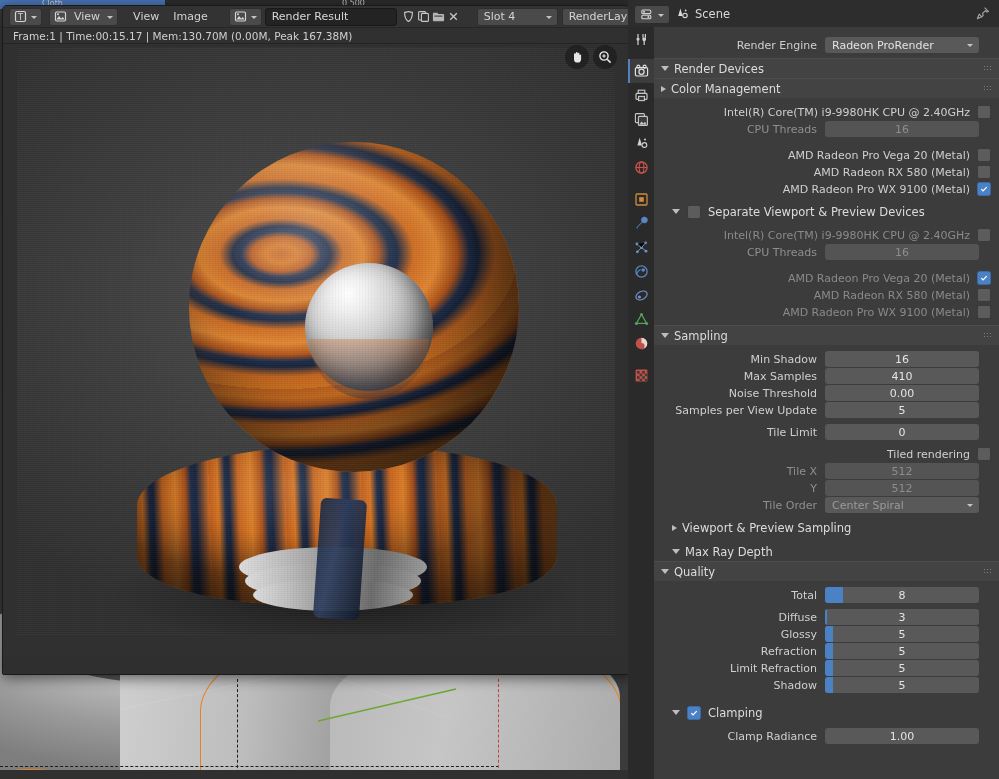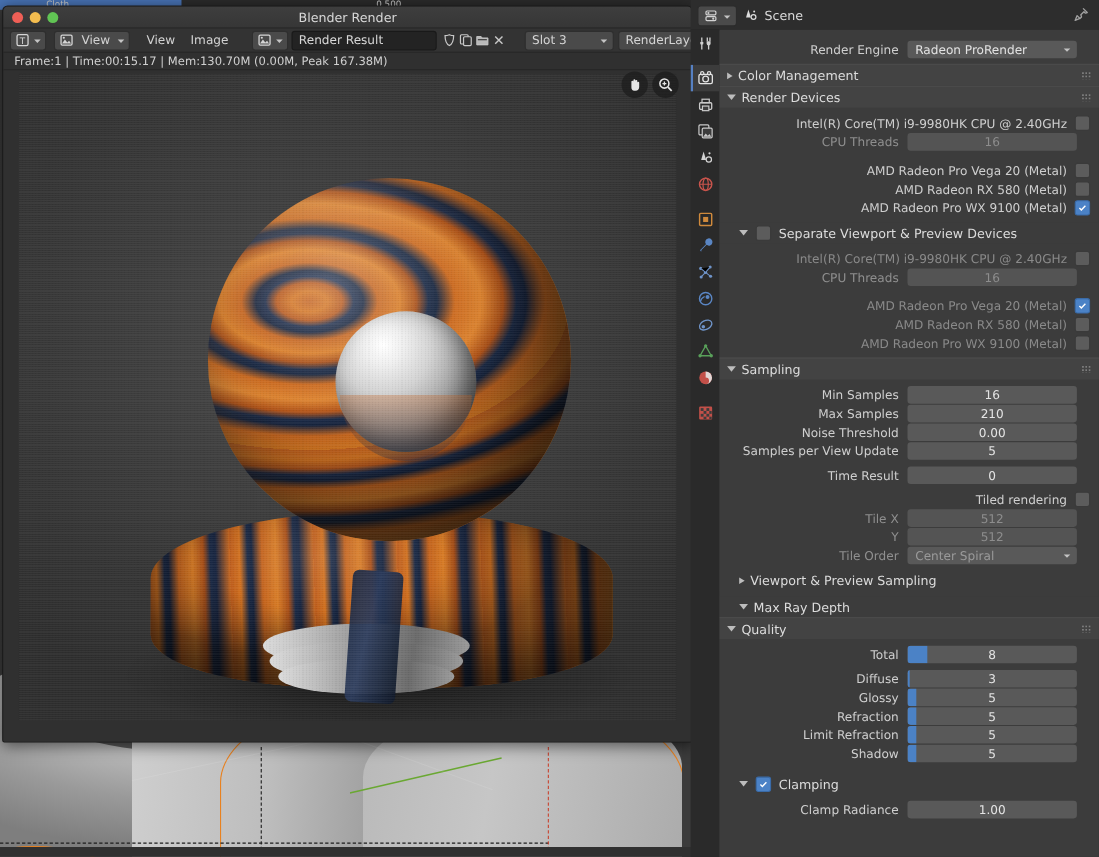--- a/index.html
+++ b/index.html
@@ -223,28 +223,20 @@
 
     <div class="bg-right">
       <div class="x1"></div>
         <div class="x2"></div>
     </div>
     <div class="bg-bottombar"></div>
   </div>
 
   <div class="render-win">
 
-    <div class="titlebar">
-      <div class="lights">
-        <div class="light l-red"></div>
-        <div class="light l-yellow"></div>
-        <div class="light l-green"></div>
-      </div>
-      <div class="win-title">Blender Render</div>
-    </div>
 
     <div class="img-toolbar">
       <div class="tb-row">
 
         <div class="icon-btn">
           <span class="tb-ico">
             <svg width="13" height="13" viewBox="0 0 13 13">
                 <rect x="1.5" y="1.5" width="10" height="10" rx="1.5" fill="none" stroke="#d5d5d5" stroke-width="1.2"></rect>
                 <text x="6.5" y="9.6" font-size="8" fill="#d5d5d5" text-anchor="middle" font-family="DejaVu Sans">T</text>
               </svg>
@@ -296,21 +288,21 @@
               <rect x="2.4" y="5.6" width="8.2" height="1" fill="#333"></rect>
             </svg>
         </span>
         <span class="tb-ico btn">
           <svg width="13" height="13" viewBox="0 0 13 13">
               <path d="M3.2 3.2 L9.8 9.8 M9.8 3.2 L3.2 9.8" stroke="#c8c8c8" stroke-width="1.3"></path>
             </svg>
         </span>
 
         <div class="drop" style="width:70px;margin-left:16px;">
-          <span>Slot 3</span>
+          <span>Slot 4</span>
           <span class="chev"></span>
         </div>
         <div class="drop" style="width:96px;margin-left:4px;">
           <span>RenderLayer</span>
 
         </div>
 
       </div>
     </div>
 
@@ -501,28 +493,28 @@
       <div class="row">
         <div class="lab">Render Engine</div>
         <div class="val drop2">
           <span class="t">Radeon ProRender</span>
           <span class="chev"></span>
         </div>
       </div>
       <div class="spacer sm"></div>
 
       <div class="ph">
+        <span class="tri open"></span>
+        <span class="ph-title">Render Devices</span>
+        <span class="ph-grip"></span>
+      </div>
+
+      <div class="ph">
         <span class="tri"></span>
         <span class="ph-title">Color Management</span>
-        <span class="ph-grip"></span>
-      </div>
-
-      <div class="ph">
-        <span class="tri open"></span>
-        <span class="ph-title">Render Devices</span>
         <span class="ph-grip"></span>
       </div>
 
       <div class="spacer sm"></div>
       <div class="chkrow">
         <span class="nm">Intel(R) Core(TM) i9-9980HK CPU @ 2.40GHz</span>
         <span class="cb"></span>
       </div>
       <div class="row">
         <div class="lab dim">CPU Threads</div>
@@ -582,38 +574,38 @@
 
       <div class="spacer sm"></div>
 
       <div class="ph">
         <span class="tri open"></span>
         <span class="ph-title">Sampling</span>
         <span class="ph-grip"></span>
       </div>
       <div class="spacer sm"></div>
       <div class="row">
-        <div class="lab">Min Samples</div>
+        <div class="lab">Min Shadow</div>
         <div class="val">16</div>
       </div>
       <div class="row">
         <div class="lab">Max Samples</div>
-        <div class="val">210</div>
+        <div class="val">410</div>
       </div>
       <div class="row">
         <div class="lab">Noise Threshold</div>
         <div class="val">0.00</div>
       </div>
       <div class="row">
         <div class="lab">Samples per View Update</div>
         <div class="val">5</div>
       </div>
       <div class="spacer sm"></div>
       <div class="row">
-        <div class="lab">Time Result</div>
+        <div class="lab">Tile Limit</div>
         <div class="val">0</div>
       </div>
       <div class="spacer sm"></div>
       <div class="chkrow">
         <span class="nm">Tiled rendering</span>
         <span class="cb"></span>
       </div>
       <div class="row">
         <div class="lab dim">Tile X</div>
         <div class="val dim">512</div>

